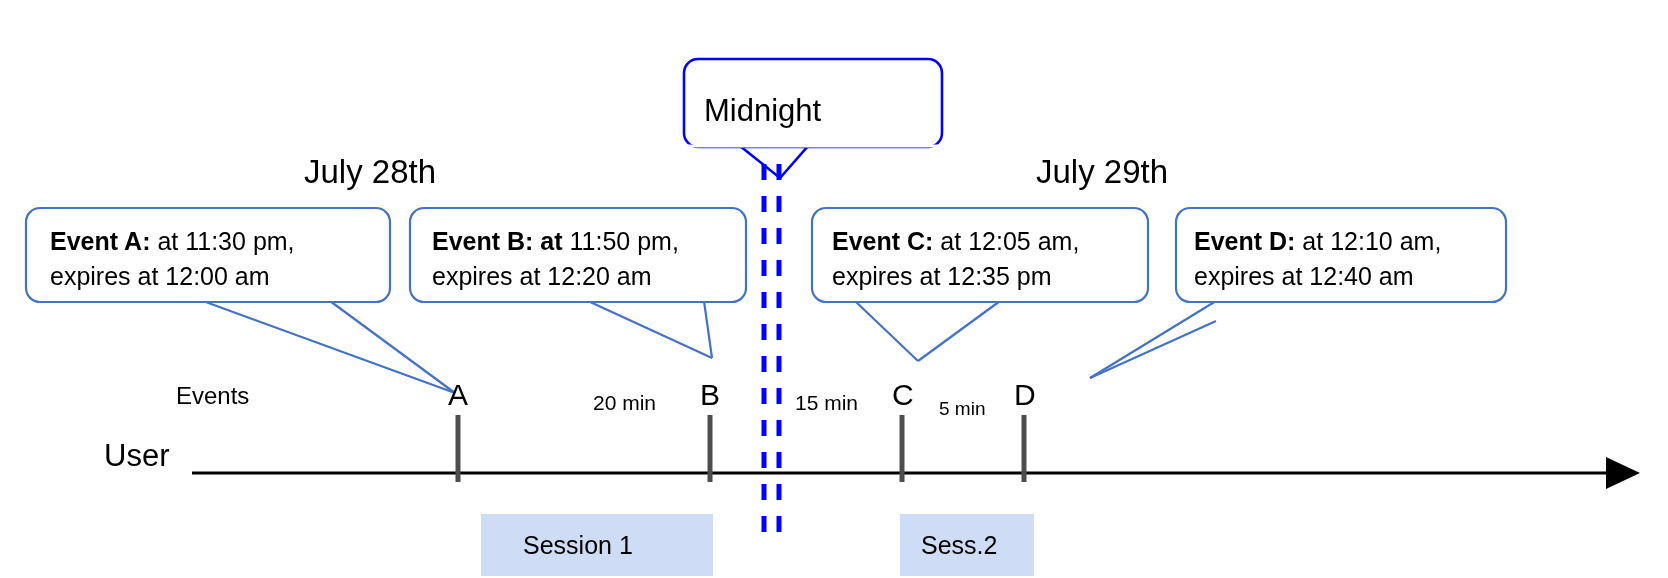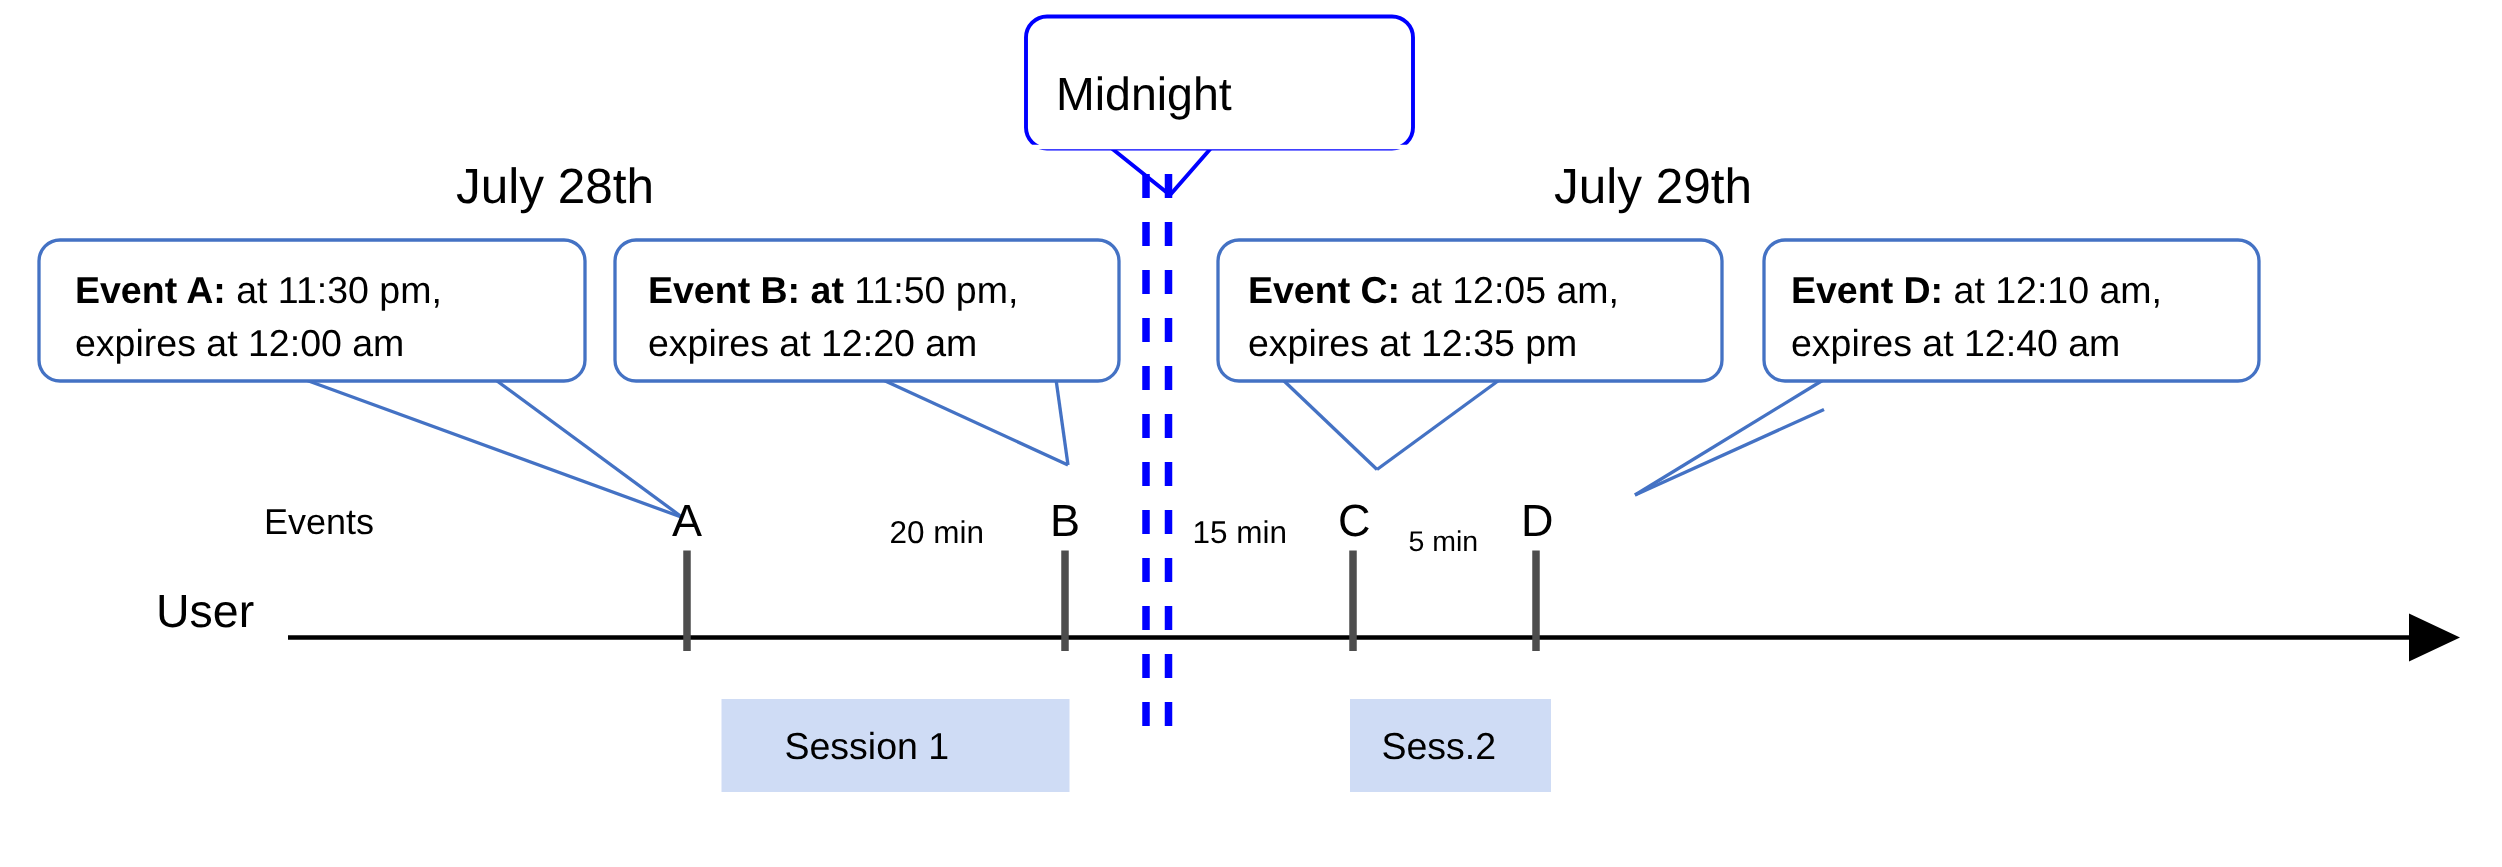--- a/index.html
+++ b/index.html
@@ -10,20 +10,21 @@
   body {
     width: 1668px;
     height: 578px;
     font-family: "Liberation Sans", sans-serif;
     overflow: hidden;
   }
   #diagram-root {
     position: relative;
     width: 1668px;
     height: 430px;
+    margin-top: 48px;
   }
   svg#diagram-svg {
     position: absolute;
     top: 0;
     left: 0;
     width: 1668px;
     height: 578px;
   }
   .callout-box {
     fill: #ffffff;

